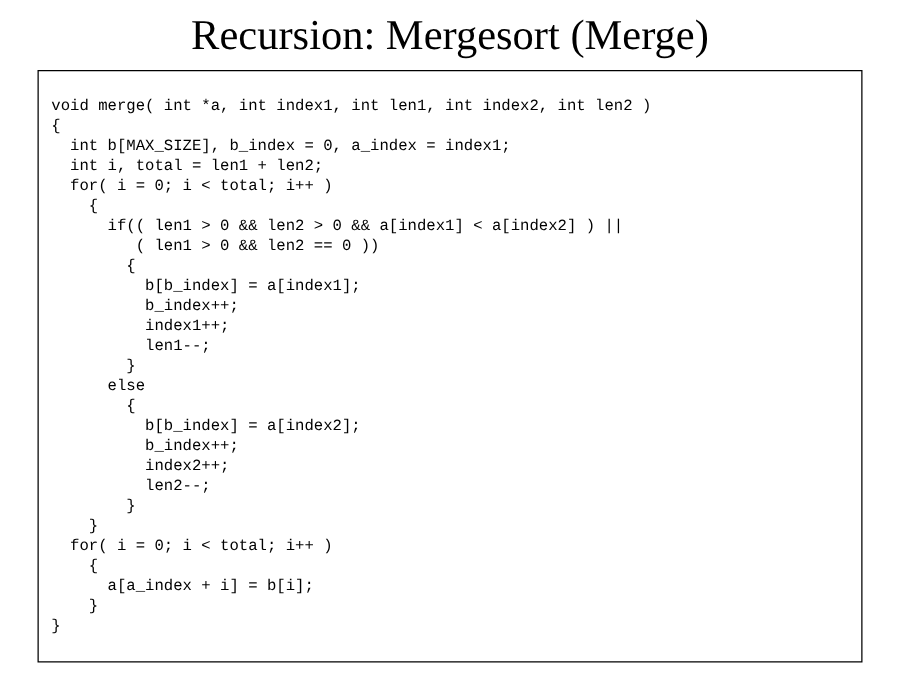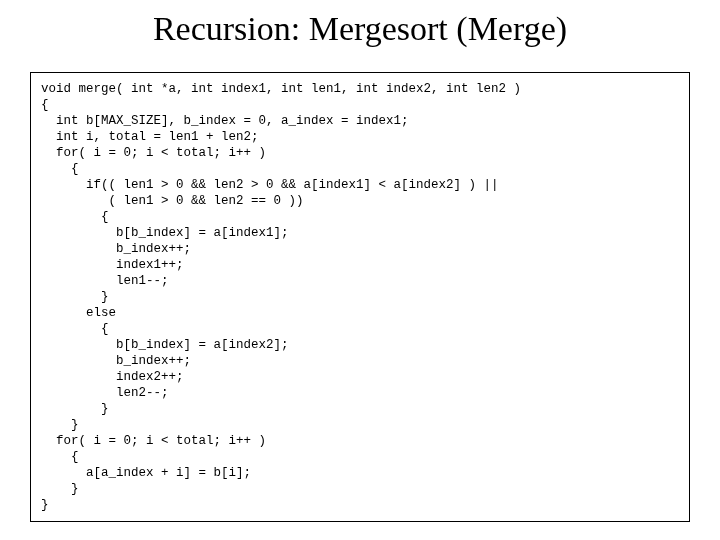--- a/index.html
+++ b/index.html
@@ -1,18 +1,18 @@
 <!DOCTYPE html>
 <html><head>
 <meta charset="utf-8">
 <style>
   html,body{margin:0;padding:0;width:720px;height:540px;background:#fff;font-family:"Times New Roman",serif;overflow:hidden}
   .slide{width:720px;height:540px;position:relative;box-sizing:border-box;padding:10px 30px 20px 30px}
-  .title{font-size:34px;text-align:center;margin:0 0 24px 0;font-weight:normal}
-  .codebox{border:1px solid #000;padding:8px 10px;font-family:"Courier New",monospace;font-size:12.5px;line-height:1.28;white-space:pre}
+  .title{font-size:34px;text-align:center;margin:0 0 8px 0;font-weight:normal}
+  .codebox{border:1px solid #000;padding:20px 10px;font-family:"Courier New",monospace;font-size:12.5px;line-height:1.28;white-space:pre}
 </style>
 </head>
 <body>
 
 <div class="slide">
   <h1 class="title">Recursion: Mergesort (Merge)</h1>
   <div class="codebox">void merge( int *a, int index1, int len1, int index2, int len2 )
 {
   int b[MAX_SIZE], b_index = 0, a_index = index1;
   int i, total = len1 + len2;

